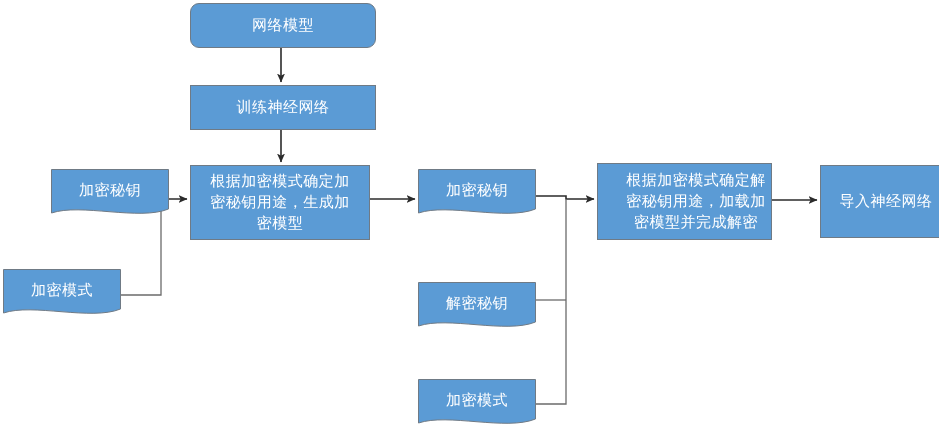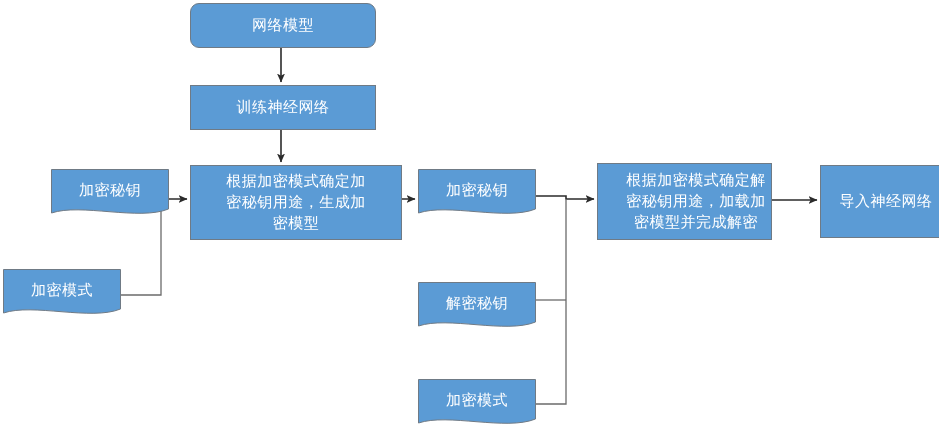--- a/index.html
+++ b/index.html
@@ -117,21 +117,21 @@
     <span class="lbl">加密秘钥</span>
   </div>
 
   <div class="node doc" style="left:3px; top:269px; width:118px; height:51px;">
     <svg class="doc-bg" viewBox="0 0 118 51" preserveAspectRatio="none">
       <path d="M0.5,0.5 H117.5 V40 C88,52 30,34 0.5,44 Z" fill="#5B9BD5" stroke="#6F7A85" stroke-width="1"></path>
     </svg>
     <span class="lbl">加密模式</span>
   </div>
 
-  <div class="node rect" style="left:190px; top:165px; width:212px; height:75px;">
+  <div class="node rect" style="left:190px; top:165px; width:180px; height:75px;">
     <span class="lbl">根据加密模式确定加
 密秘钥用途，生成加
 密模型</span>
   </div>
 
   <div class="node doc" style="left:418px; top:169px; width:118px; height:51px;">
     <svg class="doc-bg" viewBox="0 0 118 51" preserveAspectRatio="none">
       <path d="M0.5,0.5 H117.5 V40 C88,52 30,34 0.5,44 Z" fill="#5B9BD5" stroke="#6F7A85" stroke-width="1"></path>
     </svg>
     <span class="lbl">加密秘钥</span>

